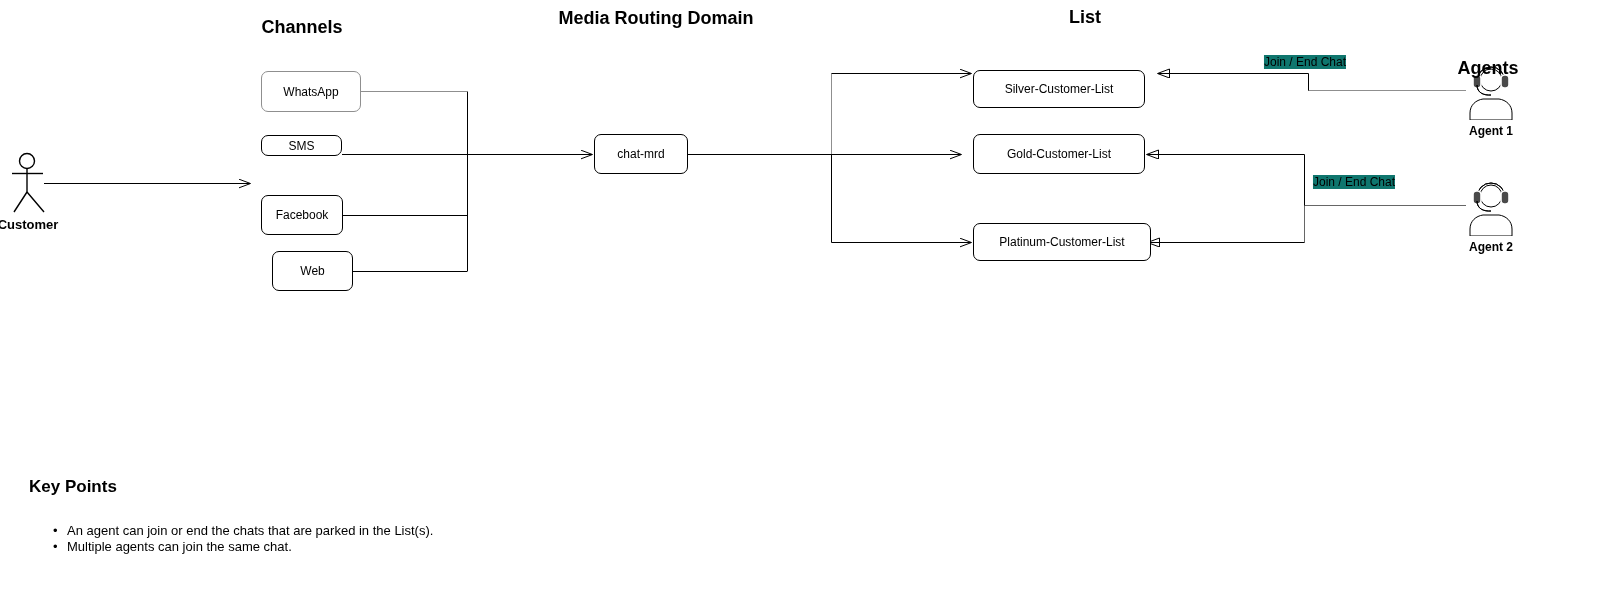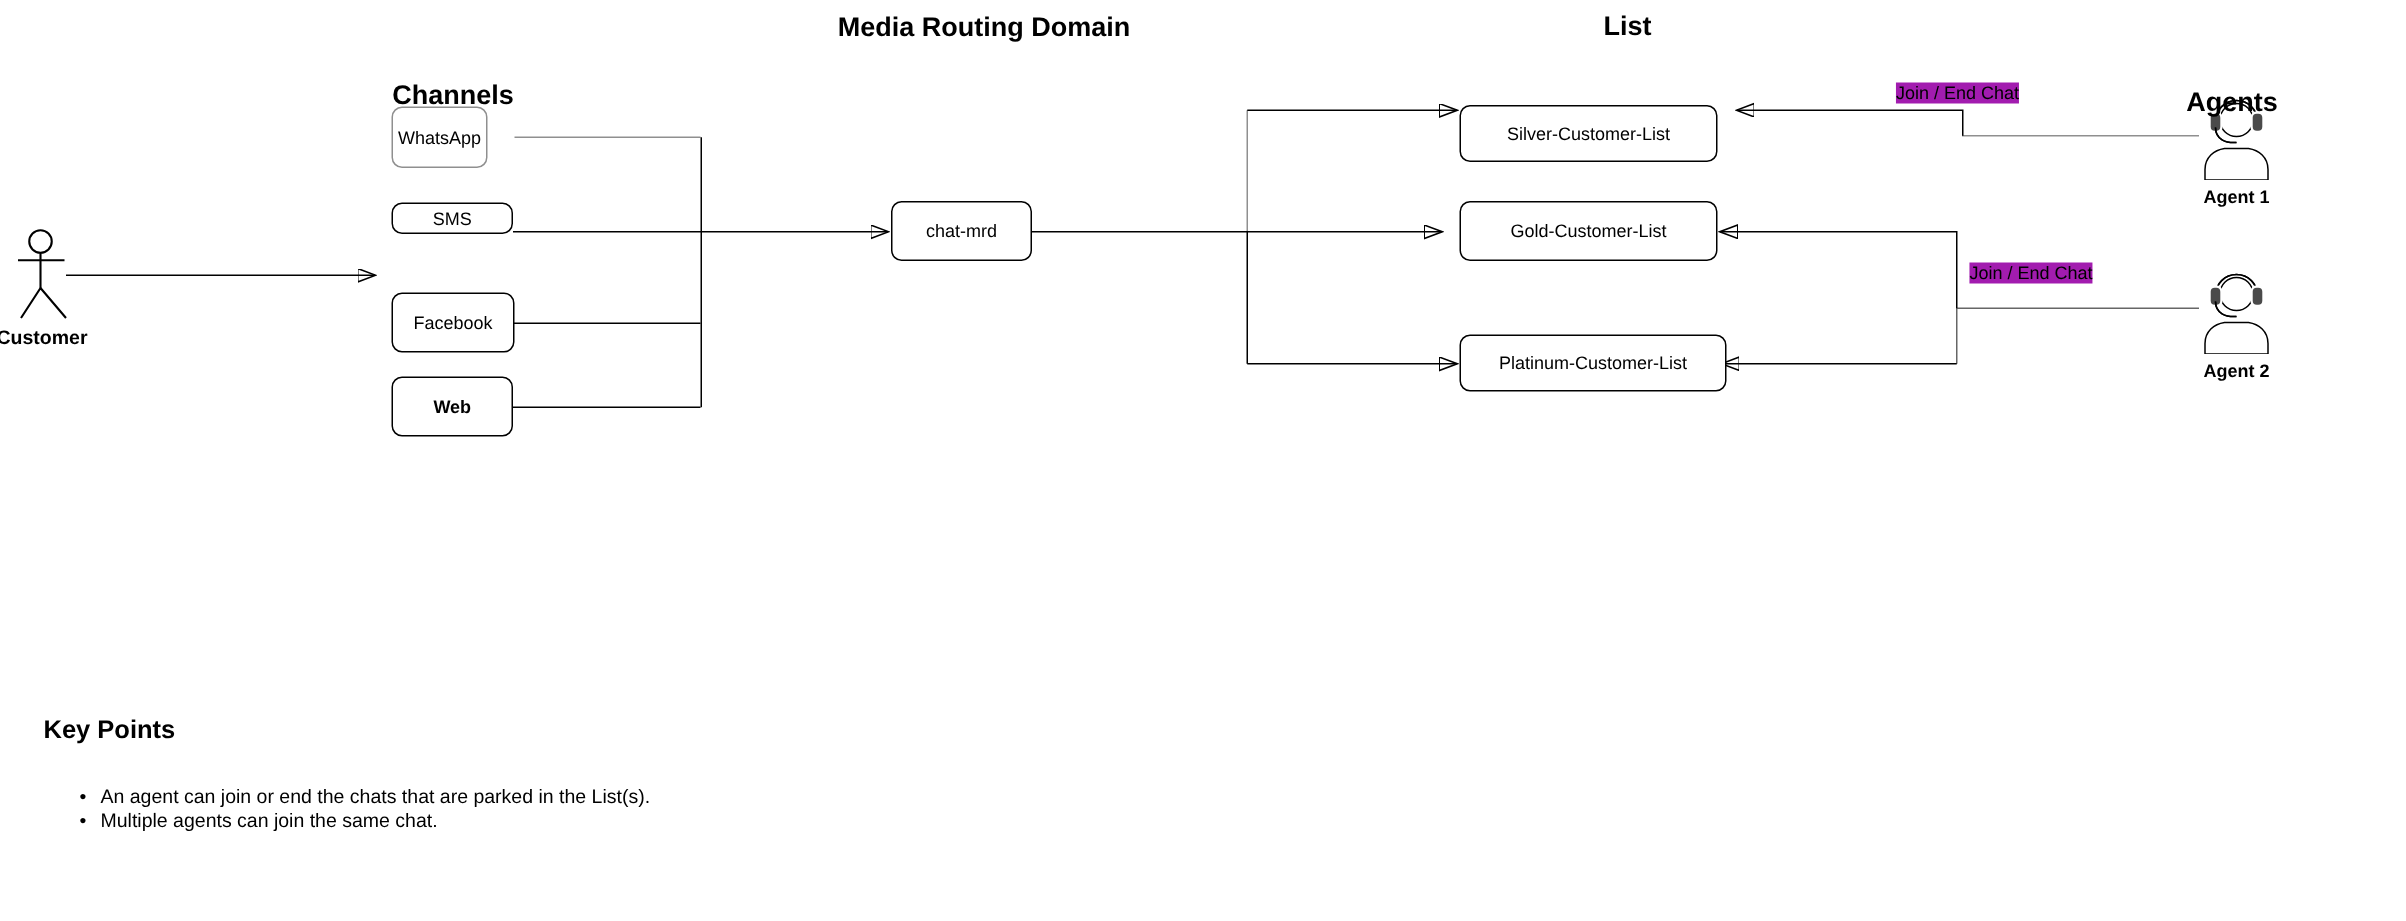--- a/index.html
+++ b/index.html
@@ -18,21 +18,21 @@
   }
   .node {
     position:absolute; box-sizing:border-box;
     border:1px solid #000; border-radius:7px; background:#fff;
     display:flex; align-items:center; justify-content:center;
     font-size:12px; white-space:nowrap;
   }
   .node.muted { border-color:#8f8f8f; }
   .edge-label {
     position:absolute; transform:translateX(-50%);
-    font-size:12px; white-space:nowrap; background:#a21caf; line-height:14px;
+    font-size:12px; white-space:nowrap; background:#0f766e; line-height:14px;
   }
   .actor-label {
     position:absolute; transform:translateX(-50%);
     font-size:13px; font-weight:bold; white-space:nowrap;
   }
   .agent-label {
     position:absolute; transform:translateX(-50%);
     font-size:12px; font-weight:bold; white-space:nowrap;
   }
   .key-points-title { position:absolute; left:29px; top:477px; font-size:17px; font-weight:bold; }
@@ -88,31 +88,31 @@
     <path d="M831.5 73.5 H971" marker-end="url(#arr)"></path>
     <path d="M831.5 242.5 H971" marker-end="url(#arr)"></path>
     <path d="M1308.5 90.5 V73.5 H1158" marker-end="url(#arr)"></path>
     <path d="M1304.5 205.5 V154.5 H1147" marker-end="url(#arr)"></path>
     <path d="M1304.5 242.5 H1148" marker-end="url(#arr)"></path>
 
     <use href="#agent-sym" x="1466" y="60" width="50" height="60" color="#4a4a4a"></use>
     <use href="#agent-sym" x="1466" y="176" width="50" height="60" color="#4a4a4a"></use>
   </svg>
 
-  <div class="group-heading" style="left:302px; top:17px;margin-top:36px;">Channels</div>
+  <div class="group-heading" style="left:302px; top:17px;">Channels</div>
   <div class="group-heading" style="left:656px; top:8px;">Media Routing Domain</div>
   <div class="group-heading" style="left:1057px; top:7px;margin-left:28px;">List</div>
   <div class="group-heading" style="left:1488px; top:10px;margin-top:48px;">Agents</div>
 
   <div class="actor-label" style="left:28px; top:217px;">Customer</div>
 
-  <div class="node muted" style="left:261px; top:71px;  width:64px; height:41px;">WhatsApp</div>
+  <div class="node muted" style="left:261px; top:71px;  width:100px; height:41px;">WhatsApp</div>
   <div class="node" style="left:261px; top:135px; width:81px; height:21px;">SMS</div>
   <div class="node" style="left:261px; top:195px; width:82px; height:40px;">Facebook</div>
-  <div class="node" style="left:261px; top:251px; width:81px; height:40px;font-weight:bold;">Web</div>
+  <div class="node" style="left:272px; top:251px; width:81px; height:40px;">Web</div>
 
   <div class="node" style="left:594px; top:134px; width:94px; height:40px;">chat-mrd</div>
 
   <div class="node" style="left:973px; top:54px;  width:172px; height:38px;margin-top:16px;">Silver-Customer-List</div>
   <div class="node" style="left:973px; top:134px; width:172px; height:40px;">Gold-Customer-List</div>
   <div class="node" style="left:973px; top:223px; width:178px; height:38px;">Platinum-Customer-List</div>
 
   <div class="edge-label" style="left:1305px; top:55px;">Join / End Chat</div>
   <div class="edge-label" style="left:1354px; top:175px;">Join / End Chat</div>
 

